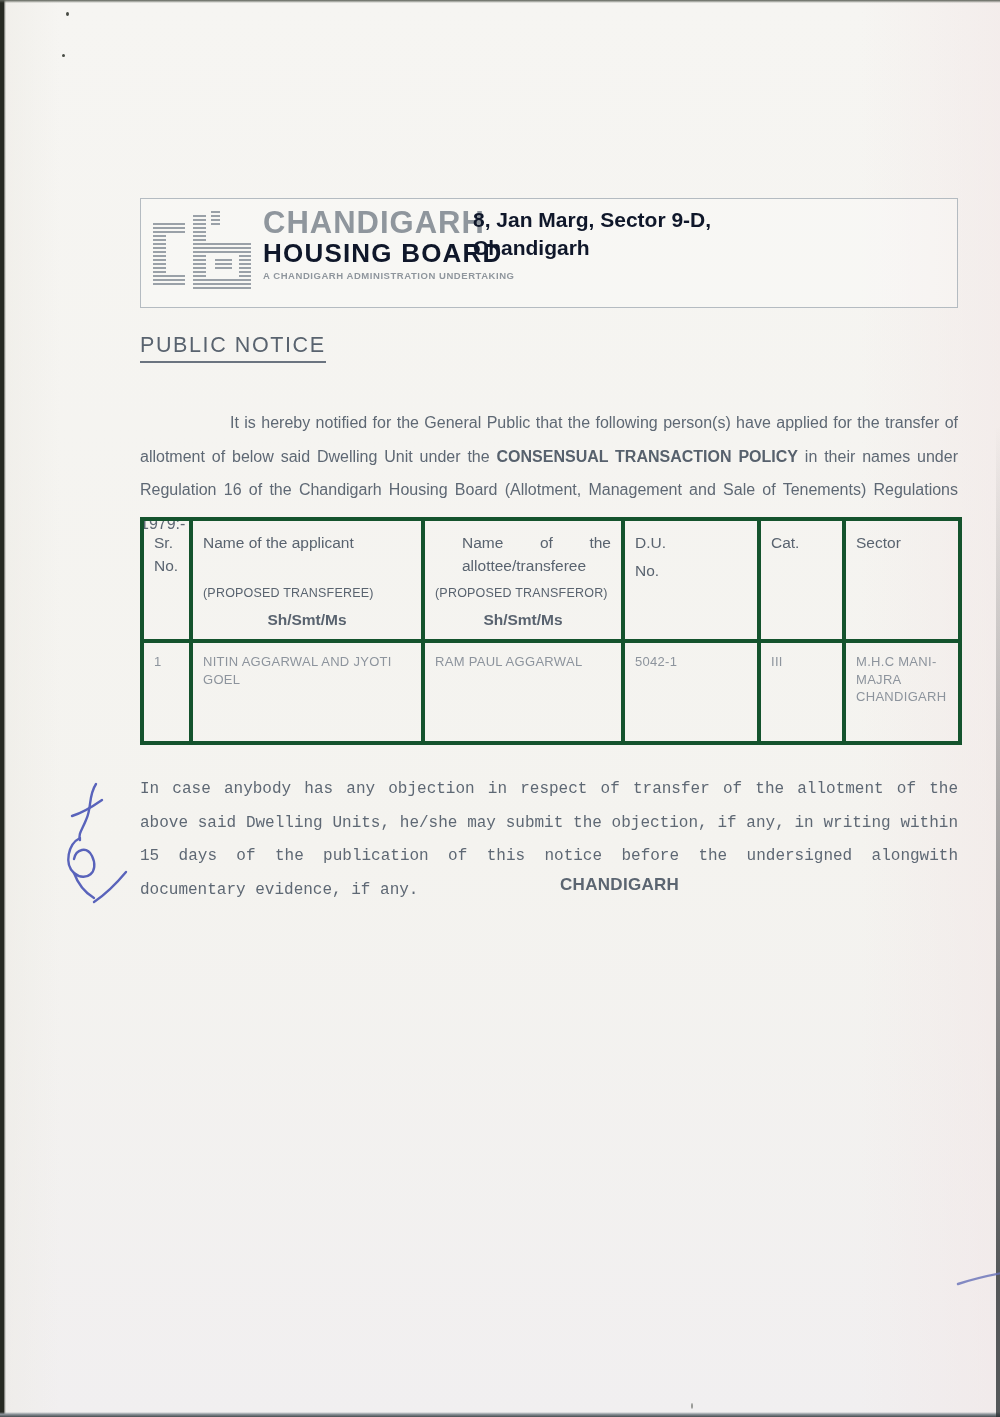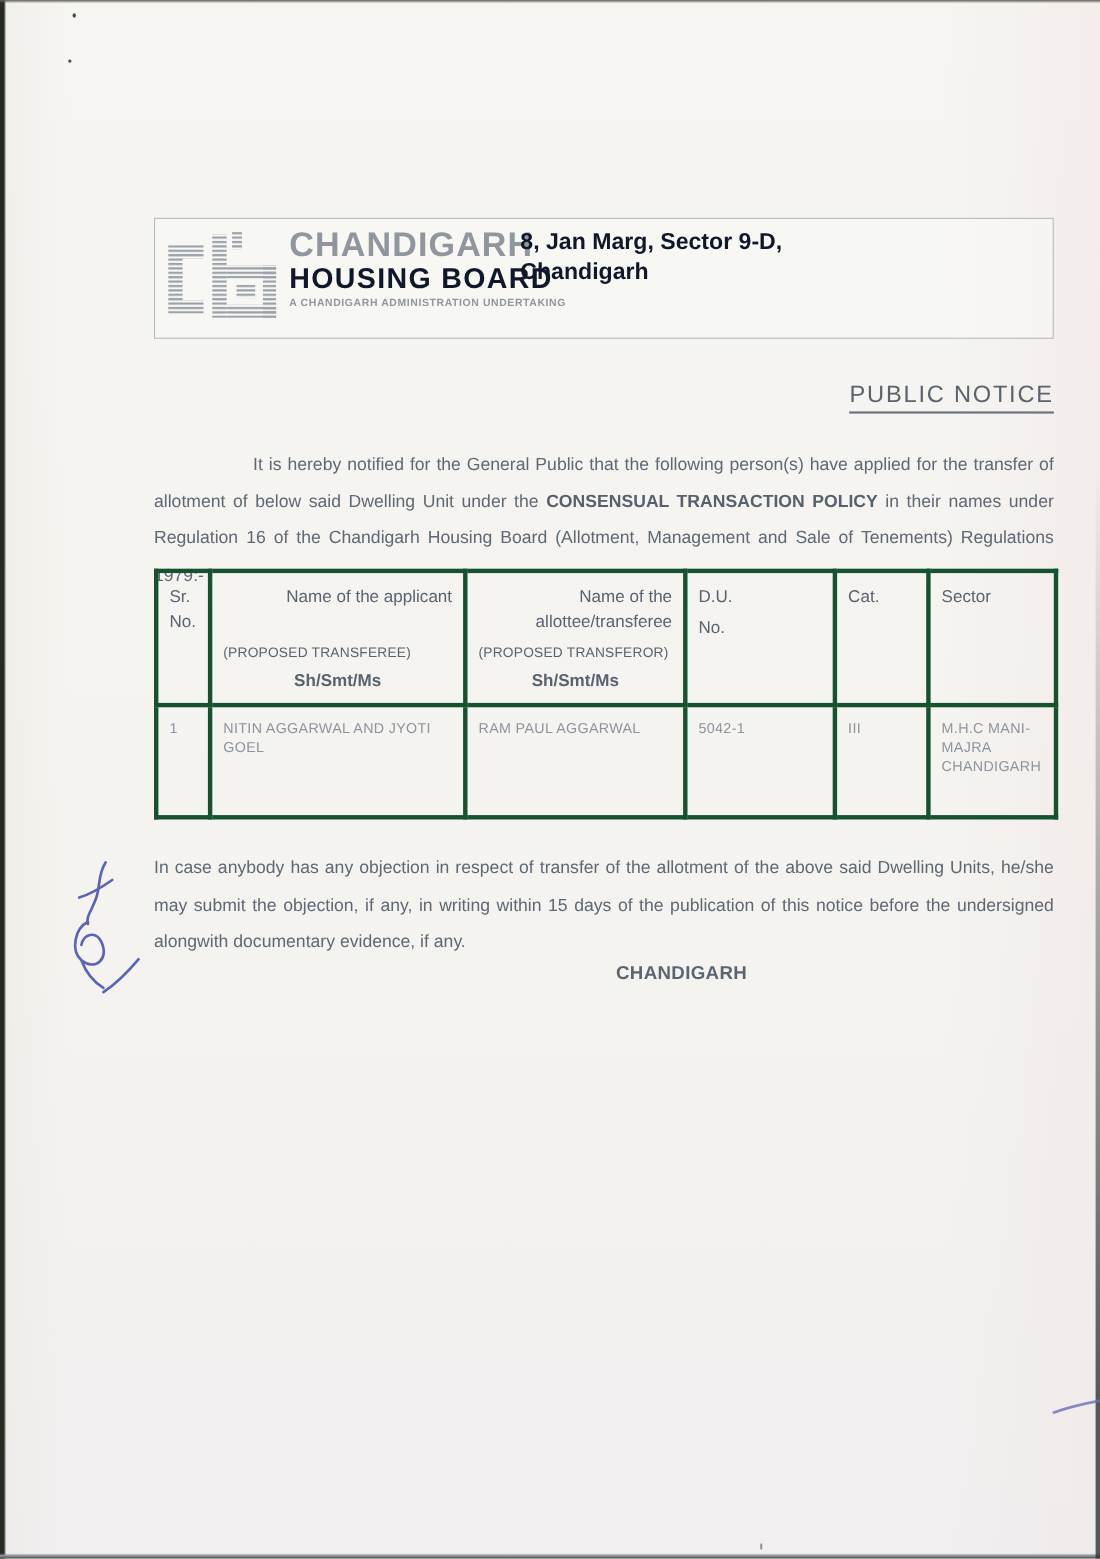--- a/index.html
+++ b/index.html
@@ -23,34 +23,34 @@
   
   .letterhead{left:140px;top:198px;width:816px;height:108px;border:1px solid #b4bbc1;background:rgba(255,255,255,.25);}
   .logo-mark{left:10px;top:12px;}
   .logo-text{left:122px;top:8px;line-height:1;}
   .logo-title{font-weight:bold;font-size:31px;letter-spacing:1px;color:#8f969d;}
   .logo-subtitle{font-weight:bold;font-size:26px;letter-spacing:1.2px;color:#0f172a;margin-top:2px;}
   .logo-tagline{font-weight:bold;font-size:9.5px;letter-spacing:.55px;color:#8f969d;margin-top:5px;}
   .addr{left:332px;top:7px;color:#0f172a;font-weight:bold;font-size:21px;line-height:28px;}
   .addr .phone{letter-spacing:1.2px;}
   
-  .page-title{left:140px;top:346px;width:818px;text-align:right;}
+  .page-title{left:140px;top:333px;width:818px;text-align:left;}
   .page-title span{display:inline-block;font-size:21.5px;letter-spacing:1.6px;color:#59636f;
     border-bottom:2px solid #6b7480;padding-bottom:3px;}
   
   .para{color:#5e6874;font-size:16px;line-height:33.5px;text-align:justify;width:818px;left:140px;}
   .intro{top:390px;text-indent:90px;}
   .intro b{font-weight:bold;color:#57616d;}
-  .objection{top:757px;}
+  .objection{top:757px;font-family:Liberation Mono, monospace;}
   
   .notice-table{left:140px;top:517px;border-collapse:collapse;table-layout:fixed;width:818px;color:#59636f;}
   .notice-table td, .notice-table th{border:4px solid #14532d;vertical-align:top;padding:10px 10px 8px 10px;font-weight:normal;text-align:left;}
   .hd{font-size:15.5px;line-height:23px;}
-  .hd-justify{text-align:justify;}
-  .hd-block{min-height:50px;text-align:right;}
+  .hd-justify{text-align:justify;margin-left:27px;}
+  .hd-block{min-height:50px;}
   .hd-sub{font-size:12.5px;letter-spacing:.2px;margin-top:4px;line-height:16px;}
   .hd-hon{font-size:15.5px;font-weight:bold;text-align:center;margin-top:7px;}
   .hd-center{text-align:center;}
   .data-row td{height:80px;font-size:13px;line-height:17.5px;color:#8d949d;letter-spacing:.3px;}
   .cell-justify{text-align:justify;}
   
   .signatory{left:560px;top:874px;color:#5b6571;font-weight:bold;font-size:17px;line-height:22.5px;letter-spacing:.3px;}
   
   .sig-mark{left:44px;top:776px;}
   .pen-dash{left:950px;top:1264px;}

